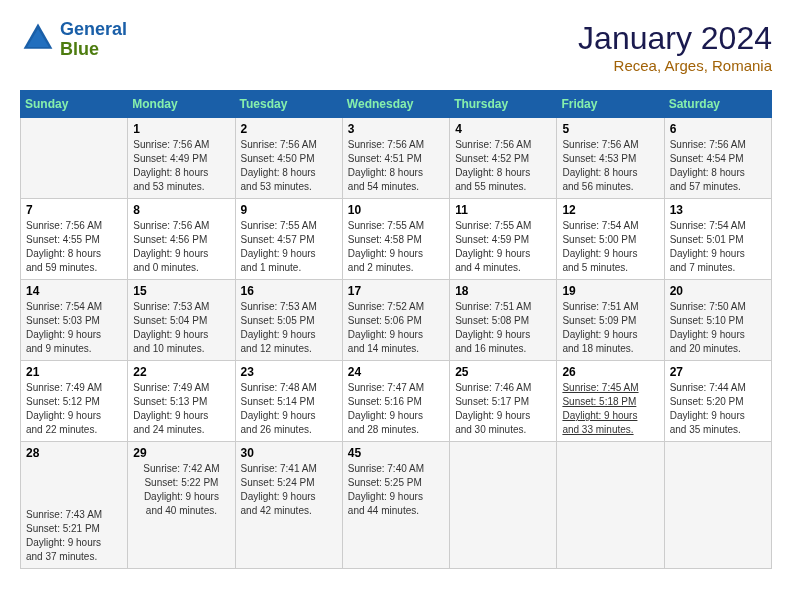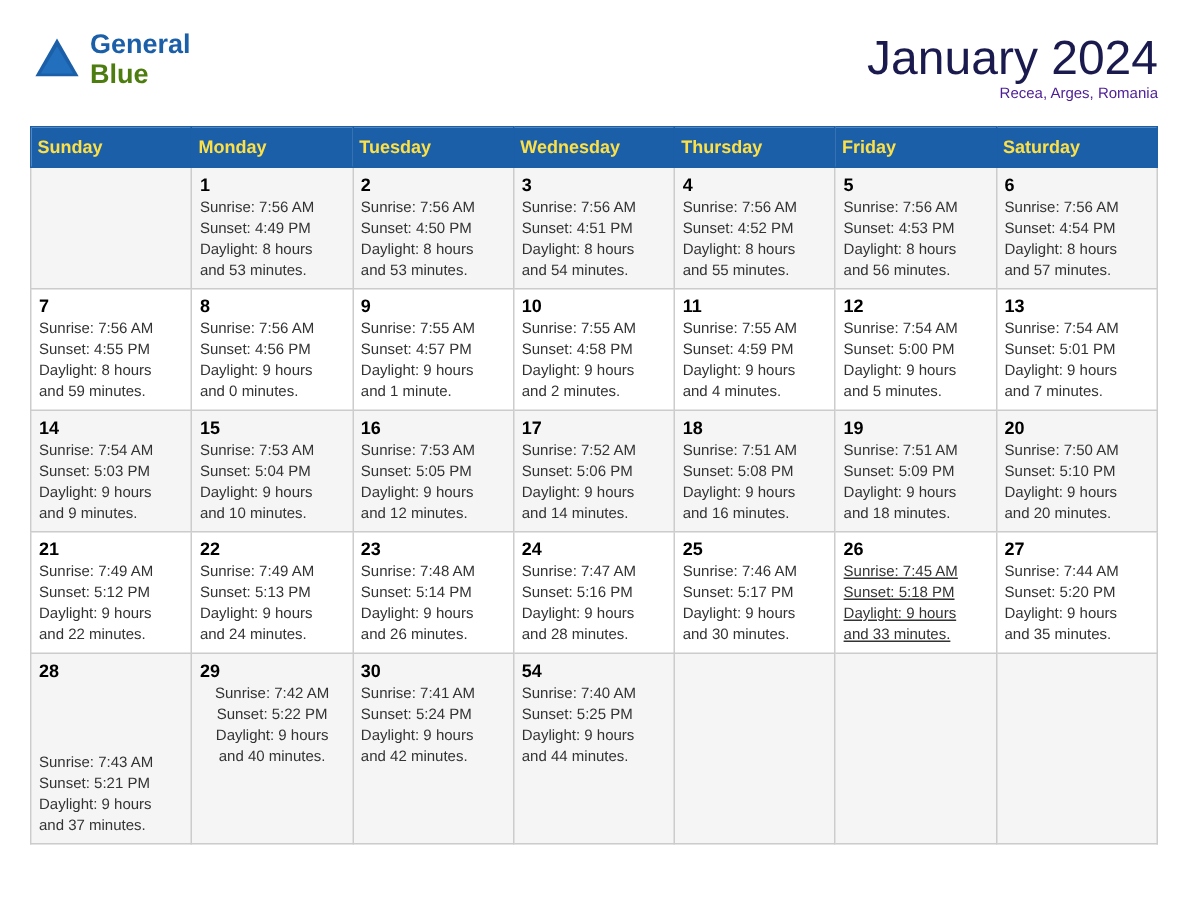--- a/index.html
+++ b/index.html
@@ -11,21 +11,21 @@
       padding: 20px;
     }
     .header {
       display: flex;
       justify-content: space-between;
       align-items: flex-start;
       margin-bottom: 16px;
     }
     .logo {
       display: flex;
-      align-items: center;
+      align-items: flex-start;
       gap: 4px;
     }
     .logo-text {
       font-size: 18px;
       font-weight: bold;
       color: #1a1a4e;
       line-height: 1.1;
     }
     .logo-text span {
       color: #1a5fa8;
@@ -36,31 +36,31 @@
     }
     .title-block {
       text-align: right;
     }
     .month-title {
       font-size: 32px;
       font-weight: 300;
       color: #1a1a4e;
     }
     .location {
-      font-size: 10px;
-      color: #4c1d95;
+      font-size: 15px;
+      color: #a16207;
     }
     table {
       width: 100%;
       border-collapse: collapse;
       font-size: 11px;
     }
     thead tr th {
       background-color: #1a5fa8;
-      color: #fde047;
+      color: #86efac;
       padding: 6px 4px;
       text-align: left;
       font-size: 12px;
       font-weight: bold;
       border: 1px solid #1a5fa8;
     }
     tbody tr td {
       border: 1px solid #ccc;
       padding: 4px 5px;
       vertical-align: top;
@@ -332,21 +332,21 @@
 and 40 minutes.</div>
         </td>
         <td>
           <span class="day-num">30</span>
           <div class="day-info" style="white-space: pre-line;">Sunrise: 7:41 AM
 Sunset: 5:24 PM
 Daylight: 9 hours
 and 42 minutes.</div>
         </td>
         <td>
-          <span class="day-num">54</span>
+          <span class="day-num">45</span>
           <div class="day-info" style="white-space: pre-line;">Sunrise: 7:40 AM
 Sunset: 5:25 PM
 Daylight: 9 hours
 and 44 minutes.</div>
         </td>
         <td></td>
         <td></td>
         <td></td>
       </tr>
     </tbody>

